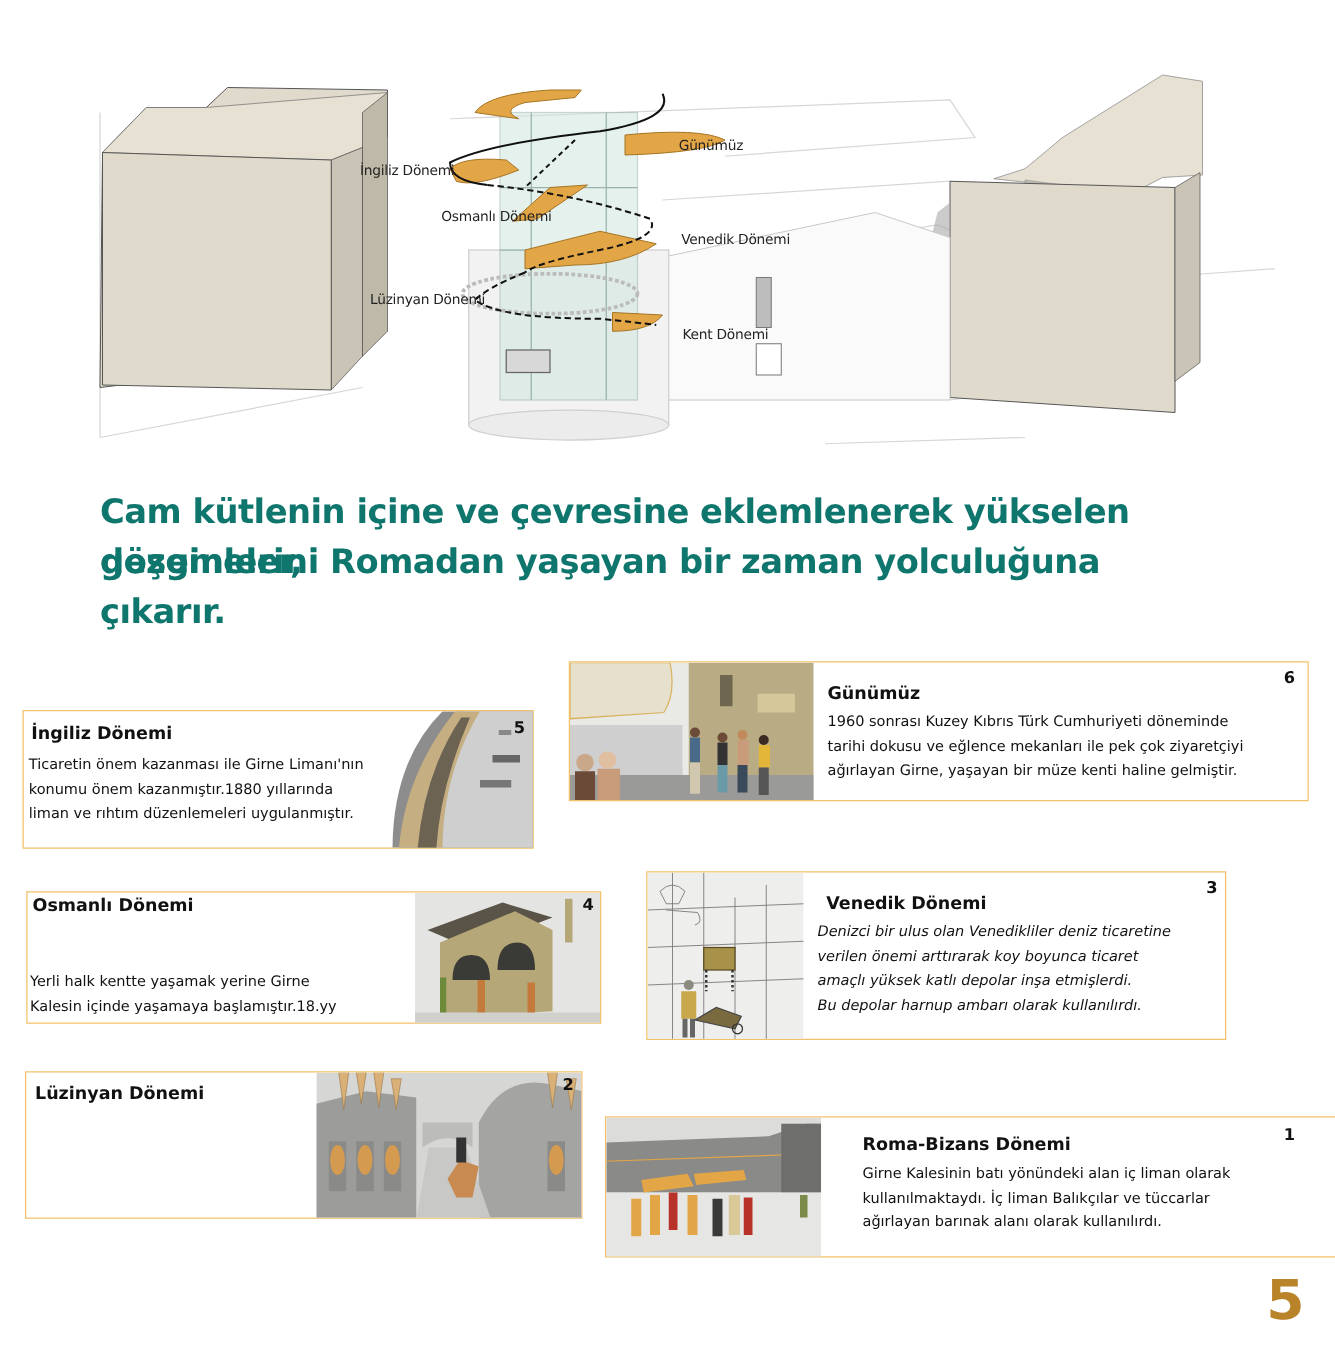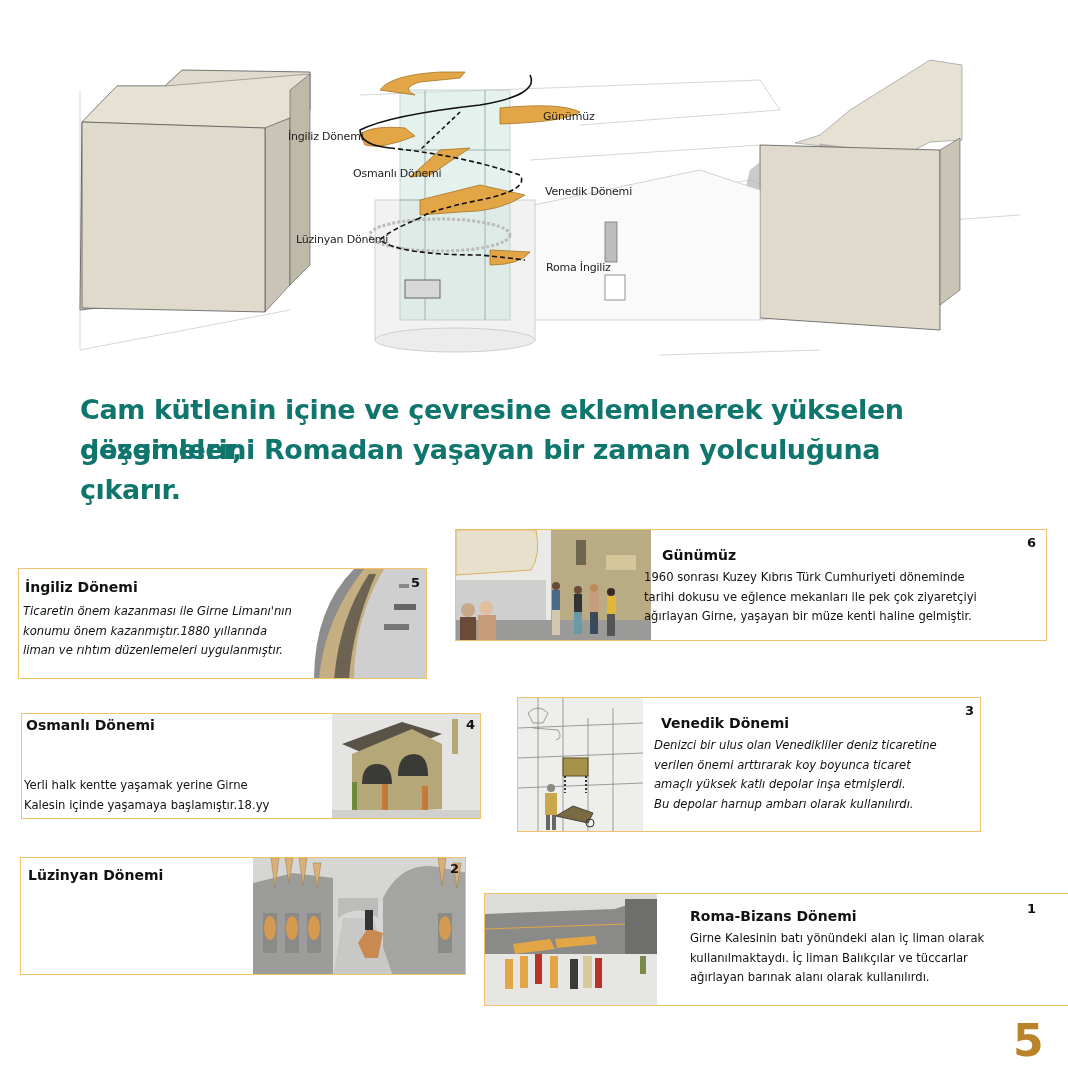--- a/index.html
+++ b/index.html
@@ -82,21 +82,21 @@
       <path d="M330 98 Q400 105 460 125 Q470 140 420 150 Q370 160 360 168" stroke-dasharray="5 3"></path>
       <path d="M360 168 Q330 180 320 190 Q340 205 420 205 Q450 208 465 210" stroke-dasharray="5 3"></path>
       <path d="M400 62 L360 100" stroke-dasharray="4 3"></path>
     </g>
   </svg>
   <span class="axo-label" style="left:483px;top:60px;">Günümüz</span>
   <span class="axo-label" style="left:228px;top:80px;">İngiliz Dönemi</span>
   <span class="axo-label" style="left:293px;top:117px;">Osmanlı Dönemi</span>
   <span class="axo-label" style="left:485px;top:135px;">Venedik Dönemi</span>
   <span class="axo-label" style="left:236px;top:183px;">Lüzinyan Dönemi</span>
-  <span class="axo-label" style="left:486px;top:211px;">Roma İngiliz</span>
+  <span class="axo-label" style="left:486px;top:211px;">Kent Dönemi</span>
 </div>
 
 <div class="caption" style="top:390px;">Cam kütlenin içine ve çevresine eklemlenerek yükselen döşemeler,</div>
 <div class="caption" style="top:430px;">gezginlerini Romadan yaşayan bir zaman yolculuğuna çıkarır.</div>
 
 <div class="card" style="left:455px;top:529px;width:592px;height:112px;">
   <div class="photo" style="left:0;top:0;width:195px;height:112px;">
     <svg width="195" height="112" viewBox="0 0 195 112">
       <rect width="195" height="112" fill="#e9e9e6"></rect>
       <rect x="95" y="0" width="100" height="112" fill="#b9ac85"></rect>
@@ -117,40 +117,40 @@
         <rect x="118" y="82" width="8" height="22" fill="#6a9aa8"></rect>
       <circle cx="138" cy="58" r="4" fill="#c28a5c"></circle>
         <rect x="134" y="62" width="9" height="20" fill="#c89c7a"></rect>
         <rect x="134" y="82" width="8" height="22" fill="#3a4a5a"></rect>
       <circle cx="155" cy="62" r="4" fill="#3a2a22"></circle>
         <rect x="151" y="66" width="9" height="18" fill="#e3b63a"></rect>
         <rect x="151" y="84" width="8" height="22" fill="#555"></rect>
     </svg>
   </div>
   <div class="title" style="left:206px;top:17px;">Günümüz</div>
-  <div class="body" style="left:188px;top:38px;">1960 sonrası Kuzey Kıbrıs Türk Cumhuriyeti döneminde
+  <div class="body" style="left:206px;top:38px;">1960 sonrası Kuzey Kıbrıs Türk Cumhuriyeti döneminde
 tarihi dokusu ve eğlence mekanları ile pek çok ziyaretçiyi
 ağırlayan Girne, yaşayan bir müze kenti haline gelmiştir.</div>
   <div class="num" style="left:571px;top:5px;">6</div>
 </div>
 
 <div class="card" style="left:18px;top:568px;width:409px;height:111px;">
   <div class="photo" style="left:275px;top:0;width:134px;height:111px;">
     <svg width="134" height="111" viewBox="0 0 134 111">
       <path d="M20 111 Q20 40 60 0 L134 0 L134 111 Z" fill="#8d8d8d"></path>
       <path d="M55 111 Q60 40 80 0 L134 0 L134 111 Z" fill="#cfcfcf"></path>
       <path d="M25 111 Q30 50 70 0 L90 0 Q60 50 60 111 Z" fill="#c4ae82"></path>
       <path d="M40 111 Q45 50 75 5 L82 5 Q58 60 55 111 Z" fill="#6d6352"></path>
       <rect x="100" y="35" width="22" height="6" fill="#666"></rect>
         <rect x="90" y="55" width="25" height="6" fill="#777"></rect>
       <rect x="105" y="15" width="10" height="4" fill="#888"></rect>
     </svg>
   </div>
   <div class="title" style="left:6px;top:10px;">İngiliz Dönemi</div>
-  <div class="body" style="left:4px;top:33px;font-style:italic;">Ticaretin önem kazanması ile Girne Limanı'nın
+  <div class="body" style="left:4px;top:33px;">Ticaretin önem kazanması ile Girne Limanı'nın
 konumu önem kazanmıştır.1880 yıllarında
 liman ve rıhtım düzenlemeleri uygulanmıştır.</div>
   <div class="num" style="left:392px;top:6px;">5</div>
 </div>
 
 <div class="card" style="left:21px;top:713px;width:460px;height:106px;">
   <div class="photo" style="left:310px;top:0;width:150px;height:106px;">
     <svg width="150" height="106" viewBox="0 0 150 106">
       <rect width="150" height="106" fill="#e4e4e2"></rect>
       <polygon points="10,30 70,8 110,20 45,45" fill="#5a5448"></polygon>

